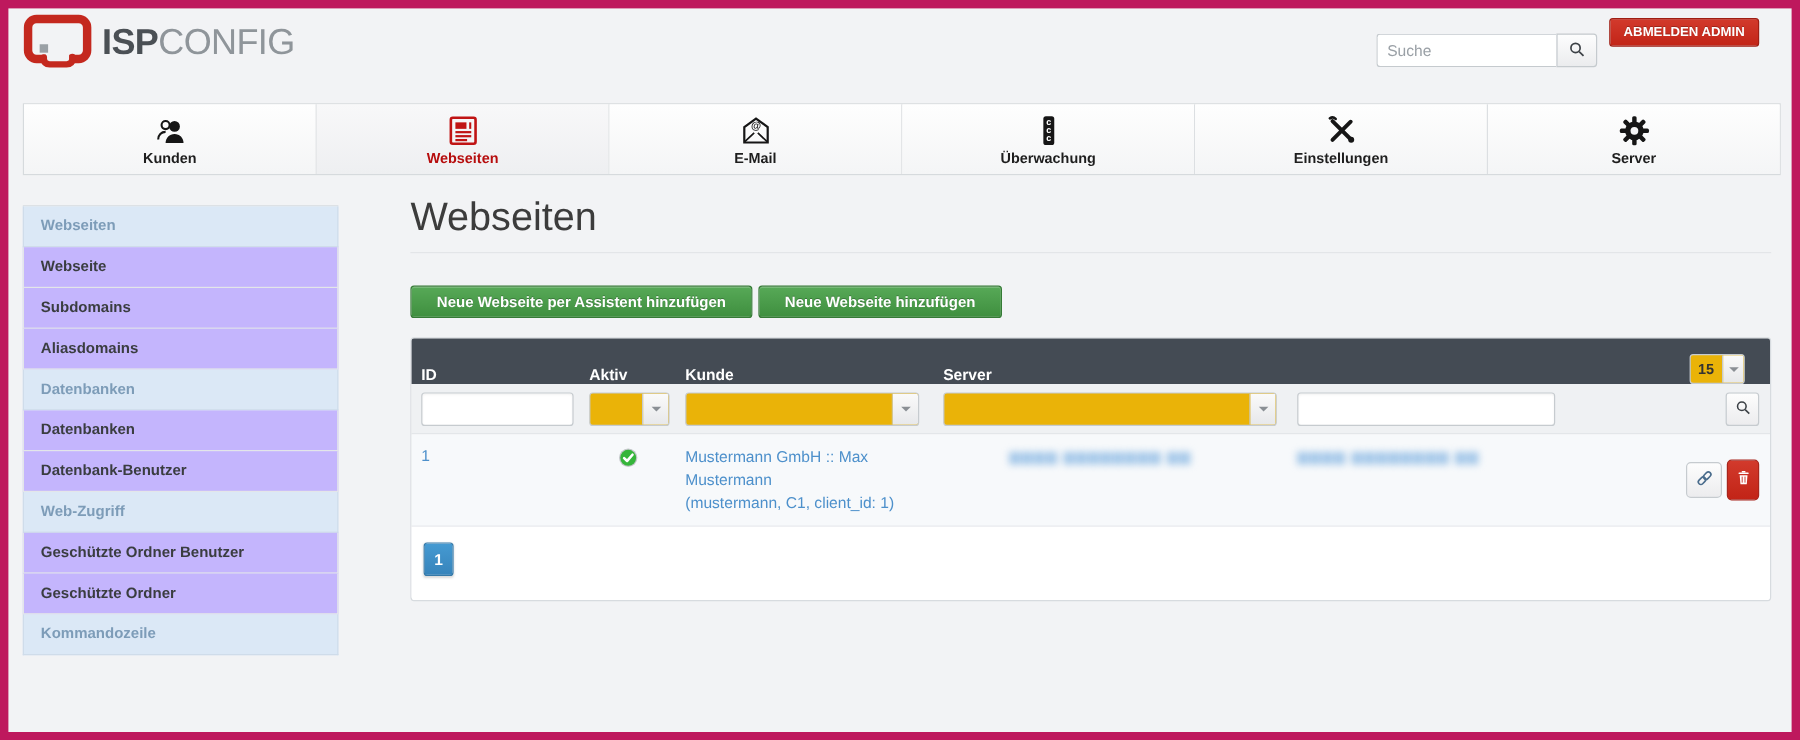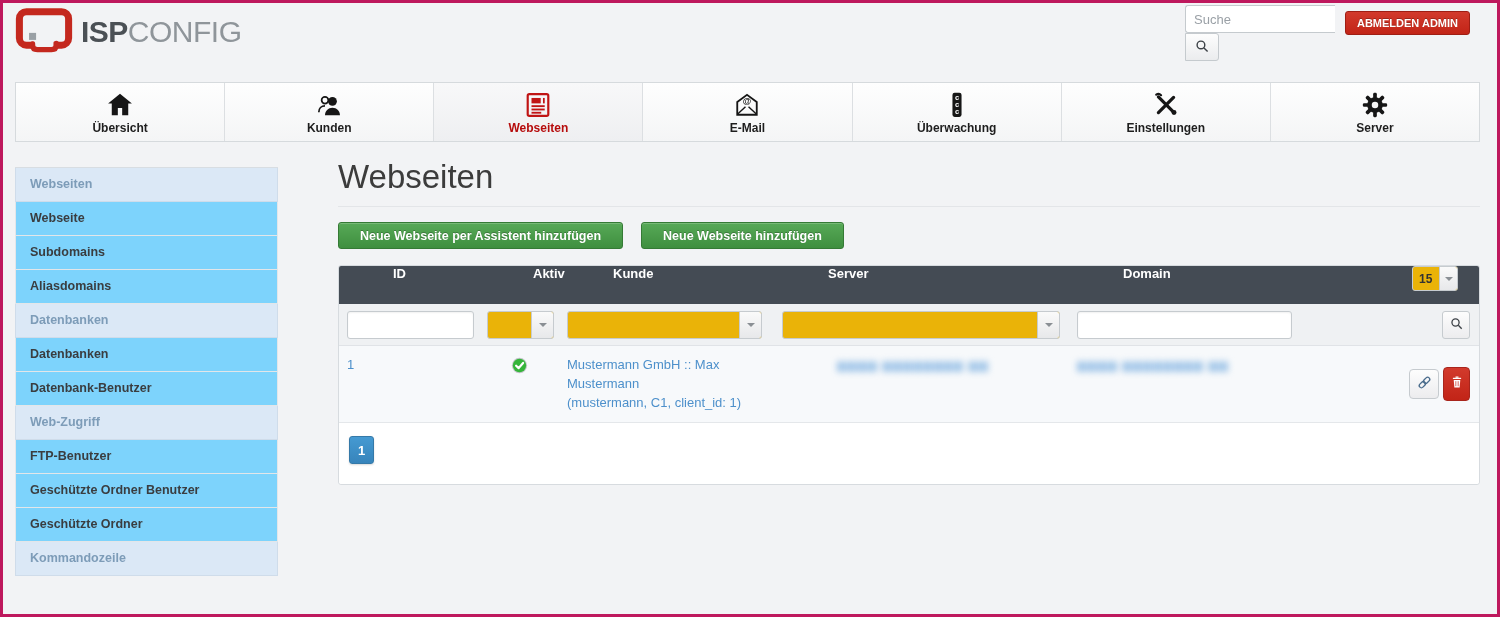--- a/index.html
+++ b/index.html
@@ -1,29 +1,29 @@
 <!DOCTYPE html>
 <html><head>
 <meta charset="utf-8">
 <style>
   * { box-sizing: border-box; margin: 0; padding: 0; }
   html,body { background:#fff; }
   body { font-family:"Liberation Sans", sans-serif; }
-  .screen { position:relative; width:1500px; height:617px; border:3px solid #be185d;
+  .screen { position:relative; width:1500px; height:617px; border:7px solid #be185d;
             background:#f2f3f5; overflow:hidden; }
 
   
   .top-header { position:absolute; top:0; left:0; right:0; height:76px; }
   .logo { position:absolute; left:12px; top:4px; display:flex; align-items:center; cursor:pointer; }
   .logo-mark svg { width:58px; height:50px; display:block; }
   .logo-text { font-size:30px; margin-left:8px; letter-spacing:-0.5px; }
   .logo-text b { color:#4b5055; font-weight:bold; }
   .logo-text .cfg { color:#8f959a; font-weight:normal; }
 
-  .search-area { position:absolute; right:162px; top:2px; display:flex;flex-direction:column; }
+  .search-area { position:absolute; right:162px; top:21px; display:flex; }
   .search-input { width:150px; height:28px; border:1px solid #c5cace; border-right:none;
                   border-radius:3px 0 0 3px; padding:0 8px; font-size:13px; color:#444;
                   font-family:"Liberation Sans", sans-serif; background:#fff; outline:none; }
   .search-input::placeholder { color:#9aa0a6; }
   .search-btn { width:34px; height:28px; border:1px solid #c5cace; border-radius:0 3px 3px 0;
                 background:linear-gradient(#fdfdfd,#ebecee); cursor:pointer;
                 display:flex; align-items:center; justify-content:center; color:#3c4146; }
   .search-btn svg { width:14px; height:14px; }
 
   .logout-btn { position:absolute; right:27px; top:8px; height:24px; padding:0 11px;
@@ -43,39 +43,39 @@
   .tab-icon svg { width:26px; height:26px; display:block; }
   .tab-label { font-size:12px; font-weight:bold; color:#1e1e1e; }
   .tab.active { background:linear-gradient(#f8f8f9,#eeeff1); }
   .tab.active .tab-icon { color:#c01414; }
   .tab.active .tab-label { color:#b60d0d; }
 
   
   .sidebar { position:absolute; left:12px; top:164px; width:263px;
              border-top:1px solid #d8dde2; }
   .side-item { height:34px; line-height:33px; padding-left:14px; font-size:12.5px;
-               font-weight:bold; color:#3a3d40; background:#7dd3fc;
+               font-weight:bold; color:#3a3d40; background:#c4b5fd;
                border:1px solid #e3e6e9; border-top:none; cursor:pointer;
                white-space:nowrap; overflow:hidden; }
   .side-item.header { background:#dbe8f6; color:#7d9cb8; border-color:#cfdcea;
                       cursor:default; }
 
   
   .main { position:absolute; left:335px; top:155px; right:17px; }
   .page-title { font-size:33px; font-weight:500; color:#3c3c3c; line-height:38px; }
   .title-rule { border:none; border-top:1px solid #e3e5e8; margin-top:10px; }
-  .actions-row { margin-top:15px; display:flex; gap:18px; }
+  .actions-row { margin-top:27px; display:flex; gap:5px; }
   .btn-green { height:27px; padding:0 21px; border:1px solid #357a35; border-radius:3px;
                background:linear-gradient(#57a957,#3f8f3f); color:#fff; font-weight:bold;
                font-size:12.5px; font-family:"Liberation Sans", sans-serif; cursor:pointer;
                text-shadow:0 -1px 0 rgba(0,0,0,.25); box-shadow:inset 0 1px 0 rgba(255,255,255,.2); }
 
   .panel { margin-top:16px; background:#fff; border:1px solid #d7dbdf; border-radius:3px; }
-  .t-head { display:flex; align-items:flex-start; height:38px; background:#444b54; color:#fff;
-            font-size:13px; font-weight:bold; border-radius:2px 2px 0 0;padding-left:46px; }
+  .t-head { display:flex; align-items:flex-end; height:38px; background:#444b54; color:#fff;
+            font-size:13px; font-weight:bold; border-radius:2px 2px 0 0; }
   .t-filter { display:flex; align-items:center; height:42px; background:#eff1f3;
               border-bottom:1px solid #e0e3e7; }
   .t-row { display:flex; min-height:55px; background:#f7f9fb; border-bottom:1px solid #e4e7ea;
            padding:9px 0 10px; }
   .t-footer { height:61px; padding:13px 0 0 10px; background:#fff; border-radius:0 0 3px 3px; }
 
   .c-id { width:140px; padding-left:8px; }
   .c-aktiv { width:80px; padding-left:8px; }
   .c-kunde { width:215px; padding-left:8px; }
   .c-server { width:295px; padding-left:8px; }
@@ -156,28 +156,20 @@
       </button>
     </div>
 
     <button class="logout-btn">ABMELDEN ADMIN</button>
   </header>
 
   <nav class="tabs">
       <div class="tab">
         <span class="tab-icon">
           <svg viewBox="0 0 24 24">
-            <path d="M12 1.5 L23 10.5 H19.6 V21.5 H14 V14.8 H10 V21.5 H4.4 V10.5 H1 Z" fill="currentColor"></path>
-          </svg>
-        </span>
-        <span class="tab-label">Übersicht</span>
-      </div>
-      <div class="tab">
-        <span class="tab-icon">
-          <svg viewBox="0 0 24 24">
             <circle cx="8.3" cy="7.6" r="3.1" fill="none" stroke="currentColor" stroke-width="1.6"></circle>
             <path d="M2.6 18.6 c0-3.4 2.4-5.8 5.7-5.8" fill="none" stroke="currentColor" stroke-width="1.6"></path>
             <circle cx="15.2" cy="8.6" r="4.1" fill="currentColor"></circle>
             <path d="M8.3 21.4 c0-3.9 3-6.9 6.9-6.9 s6.9 3 6.9 6.9 Z" fill="currentColor"></path>
           </svg>
         </span>
         <span class="tab-label">Kunden</span>
       </div>
       <div class="tab active">
         <span class="tab-icon">
@@ -241,21 +233,20 @@
 
   <aside class="sidebar">
       <div class="side-item header">Webseiten</div>
       <div class="side-item">Webseite</div>
       <div class="side-item">Subdomains</div>
       <div class="side-item">Aliasdomains</div>
       <div class="side-item header">Datenbanken</div>
       <div class="side-item">Datenbanken</div>
       <div class="side-item">Datenbank-Benutzer</div>
       <div class="side-item header">Web-Zugriff</div>
-      <div class="side-item">FTP-Benutzer</div>
       <div class="side-item">Geschützte Ordner Benutzer</div>
       <div class="side-item">Geschützte Ordner</div>
       <div class="side-item header">Kommandozeile</div>
     </aside>
 
   <main class="main">
     <h1 class="page-title">Webseiten</h1>
     <hr class="title-rule">
 
     <div class="actions-row">
@@ -263,21 +254,20 @@
       <button class="btn-green">Neue Webseite hinzufügen</button>
     </div>
 
     <section class="panel">
 
       <div class="t-head">
         <div class="c-id">ID</div>
         <div class="c-aktiv">Aktiv</div>
         <div class="c-kunde">Kunde</div>
         <div class="c-server">Server</div>
-        <div class="c-domain">Domain</div>
         <div class="c-actions">
           <div class="fake-select pagesize">
             <span>15</span>
             <span class="fs-arrow"></span>
           </div>
         </div>
       </div>
 
       <div class="t-filter">
         <div class="c-id">

